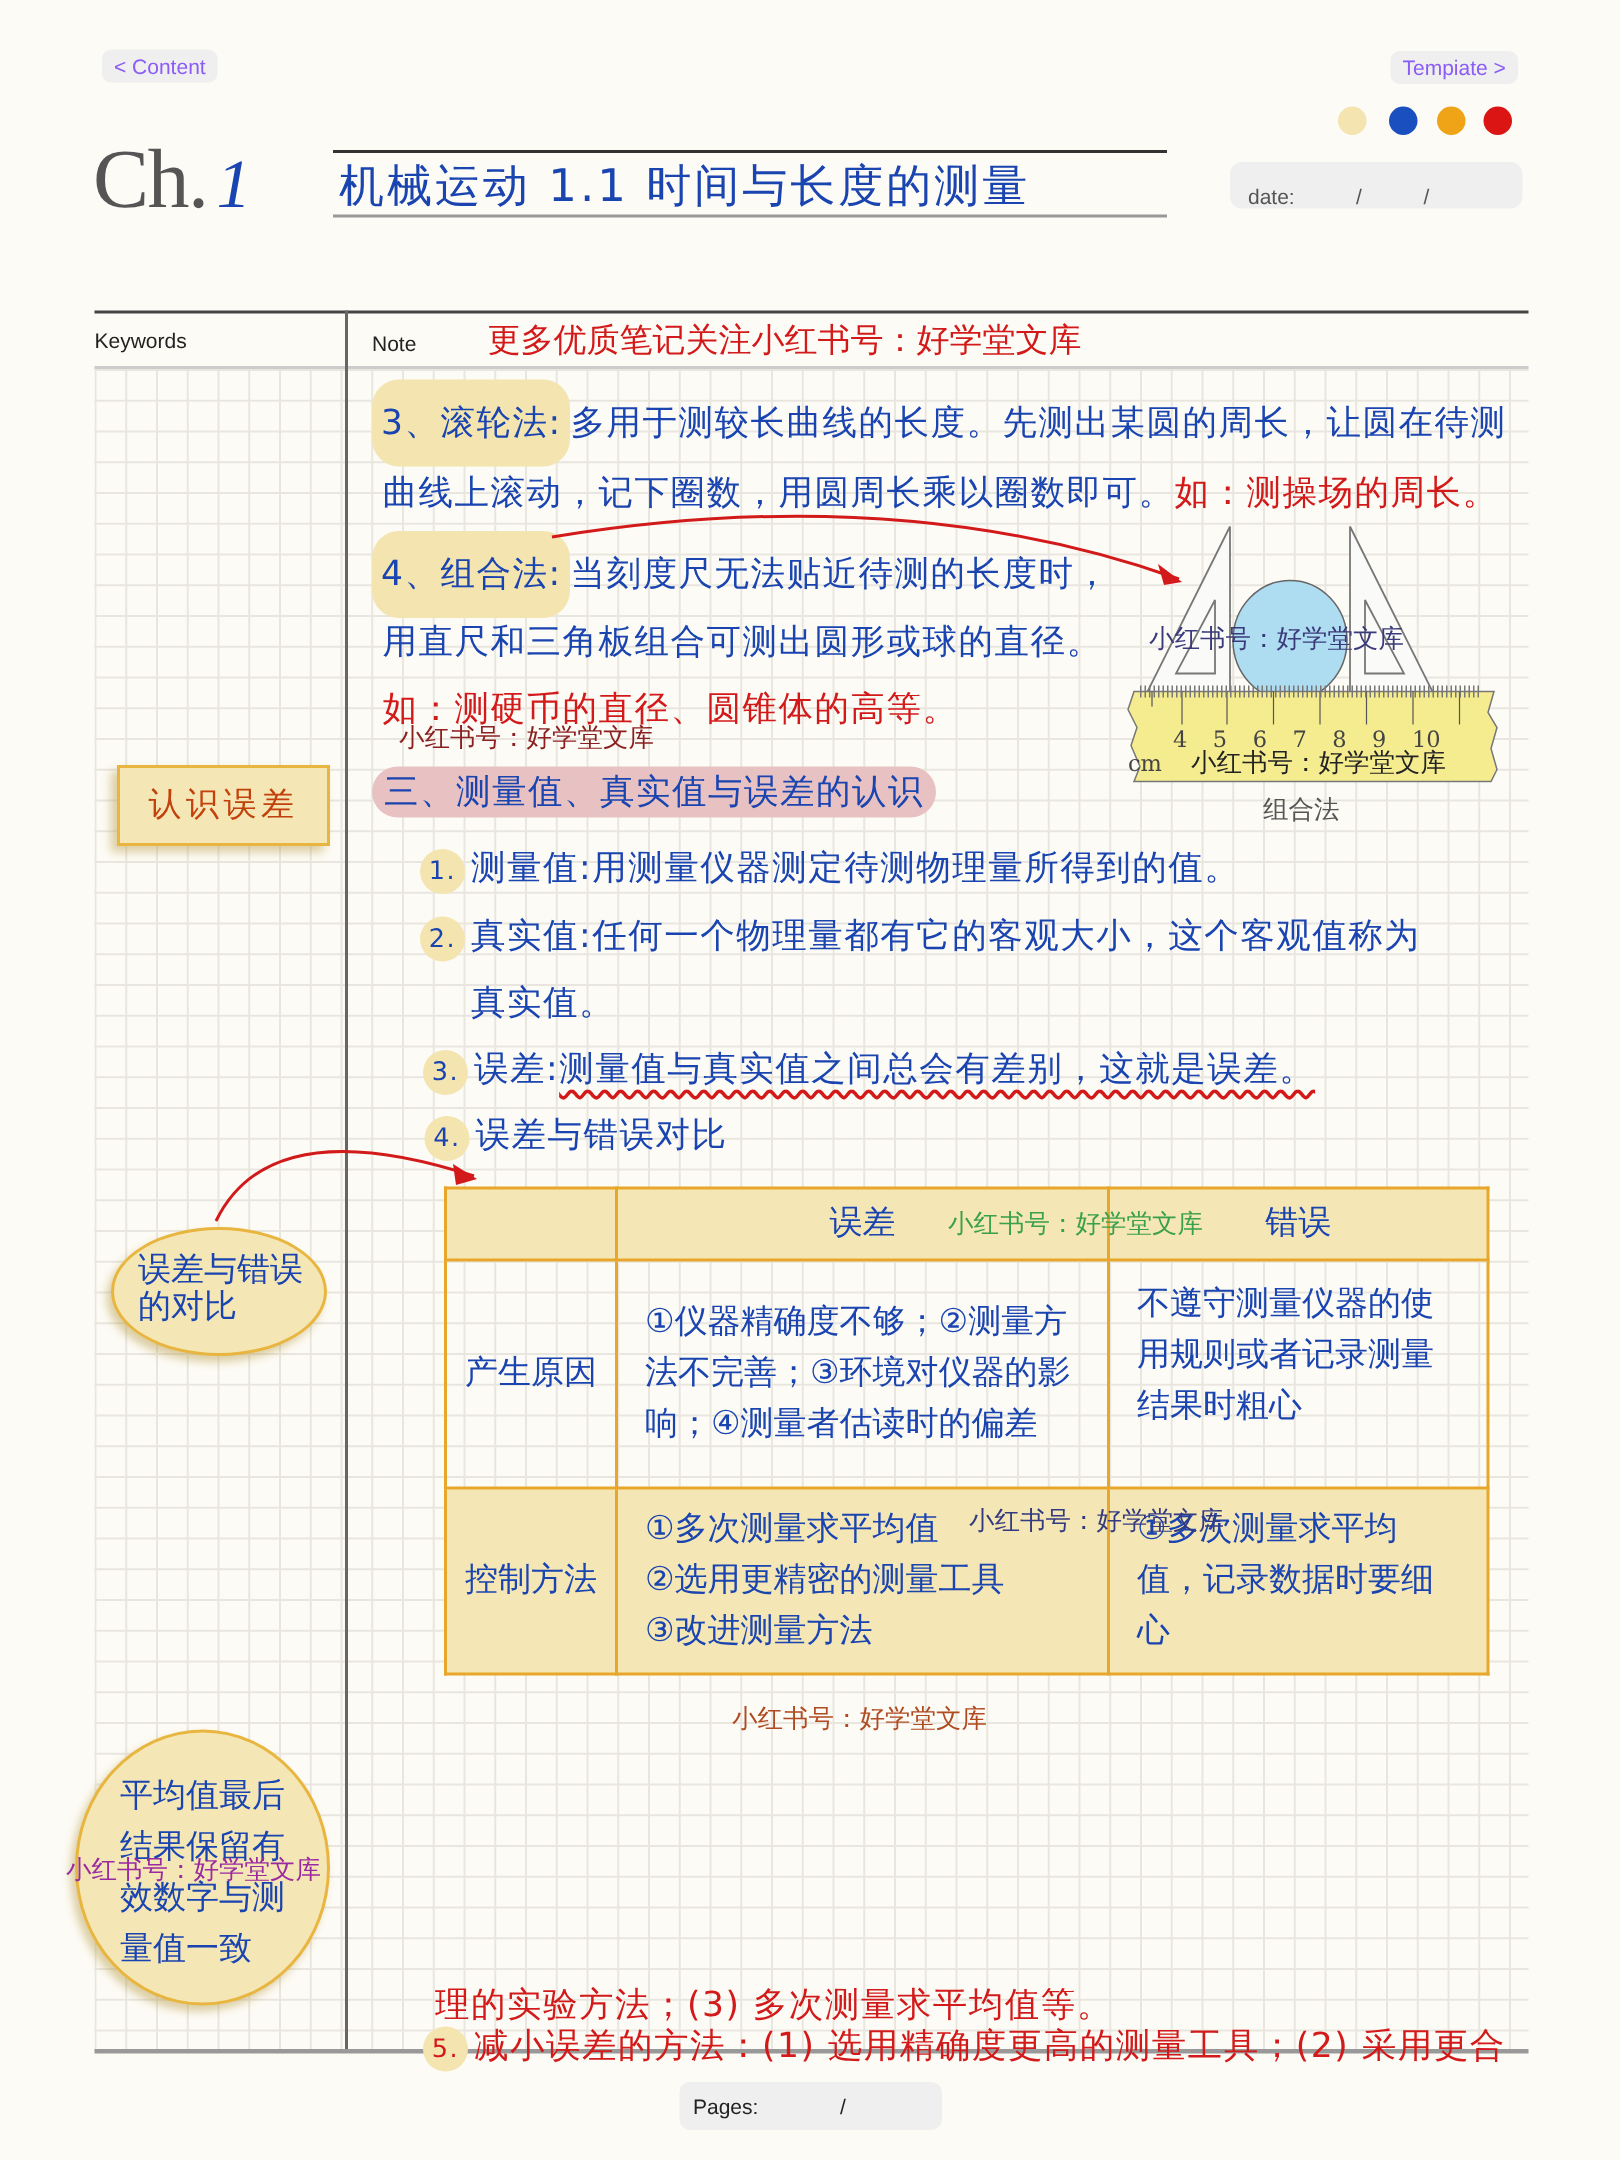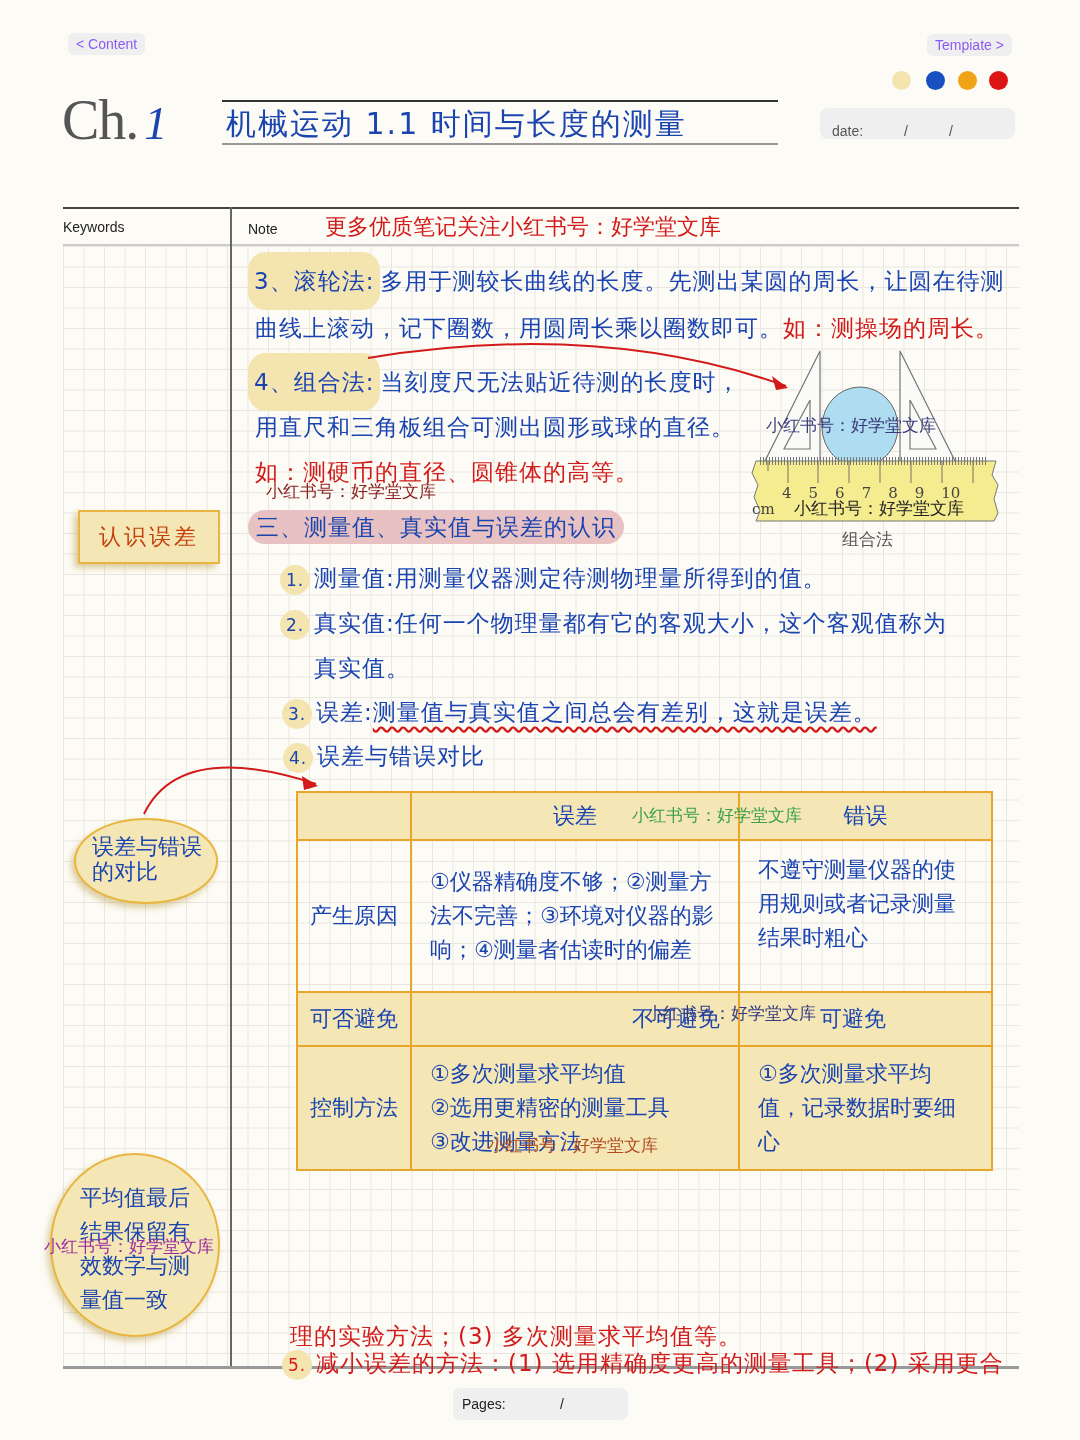--- a/index.html
+++ b/index.html
@@ -205,25 +205,20 @@
       <tr class="band" style="height:45px;">
     <td class="rowh"></td>
     <td class="c2" style="text-align:center;">误差</td>
     <td style="text-align:center;">错误</td>
   </tr>
   <tr style="height:152px;">
     <td class="rowh">产生原因</td>
     <td class="c2">①仪器精确度不够；②测量方法不完善；③环境对仪器的影响；④测量者估读时的偏差</td>
     <td style="vertical-align:top;padding-top:12px;">不遵守测量仪器的使用规则或者记录测量结果时粗心</td>
   </tr>
-  <tr class="band" style="height:54px;">
-    <td class="rowh">可否避免</td>
-    <td class="c2" style="text-align:right;">不可避免</td>
-    <td style="padding-left:80px;">可避免</td>
-  </tr>
   <tr class="band" style="height:124px;">
     <td class="rowh">控制方法</td>
     <td class="c2">
       <div>①多次测量求平均值</div>
       <div>②选用更精密的测量工具</div>
       <div>③改进测量方法</div>
     </td>
     <td>①多次测量求平均值，记录数据时要细心</td>
   </tr>
 </tbody>

